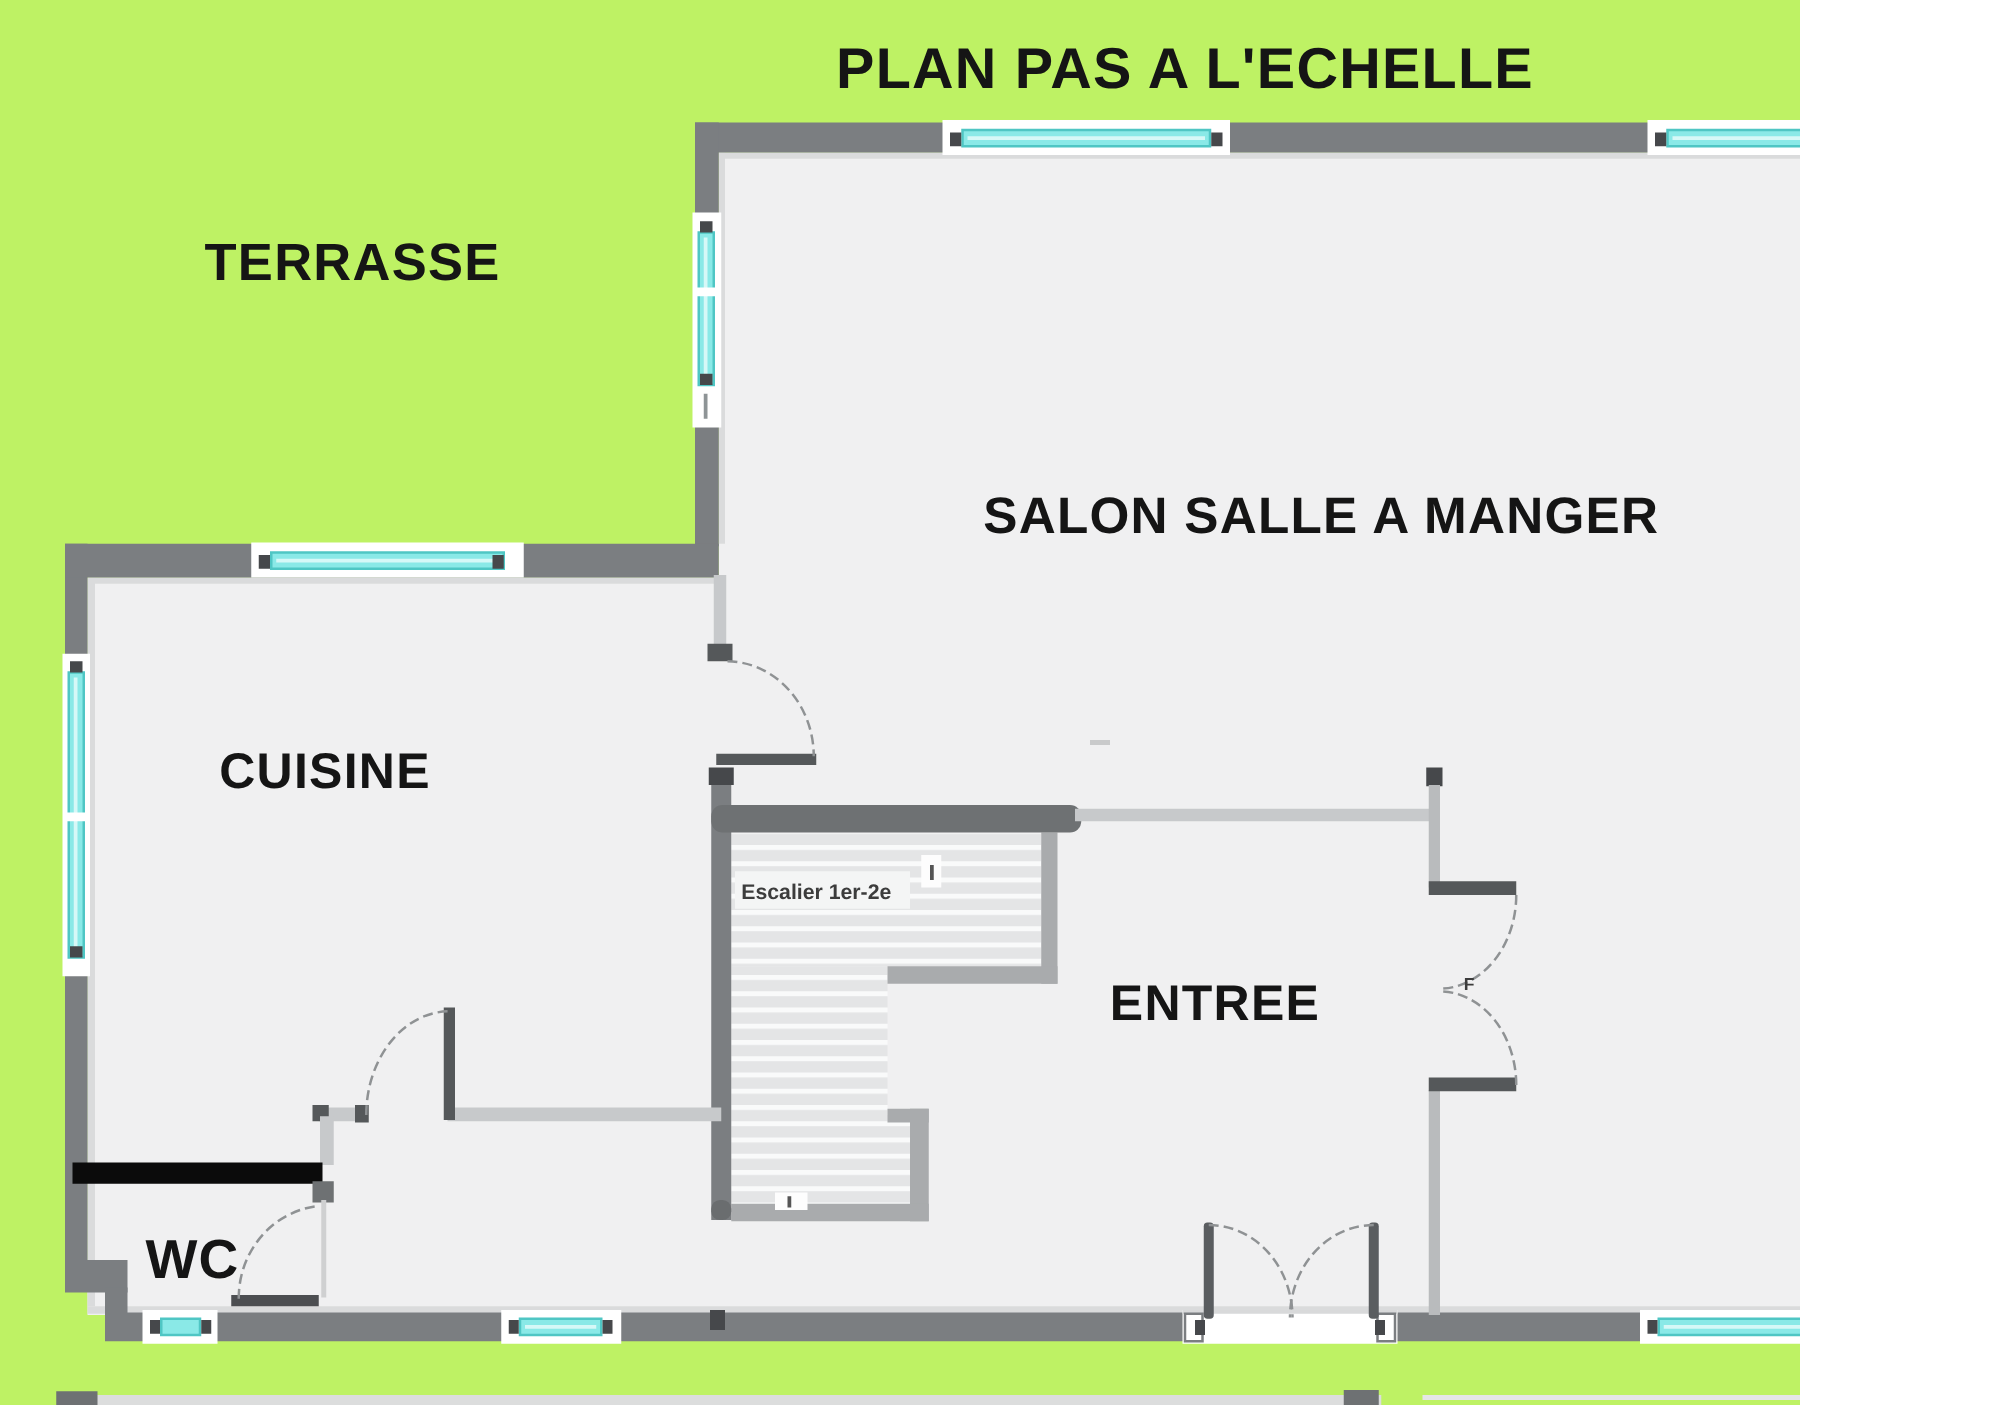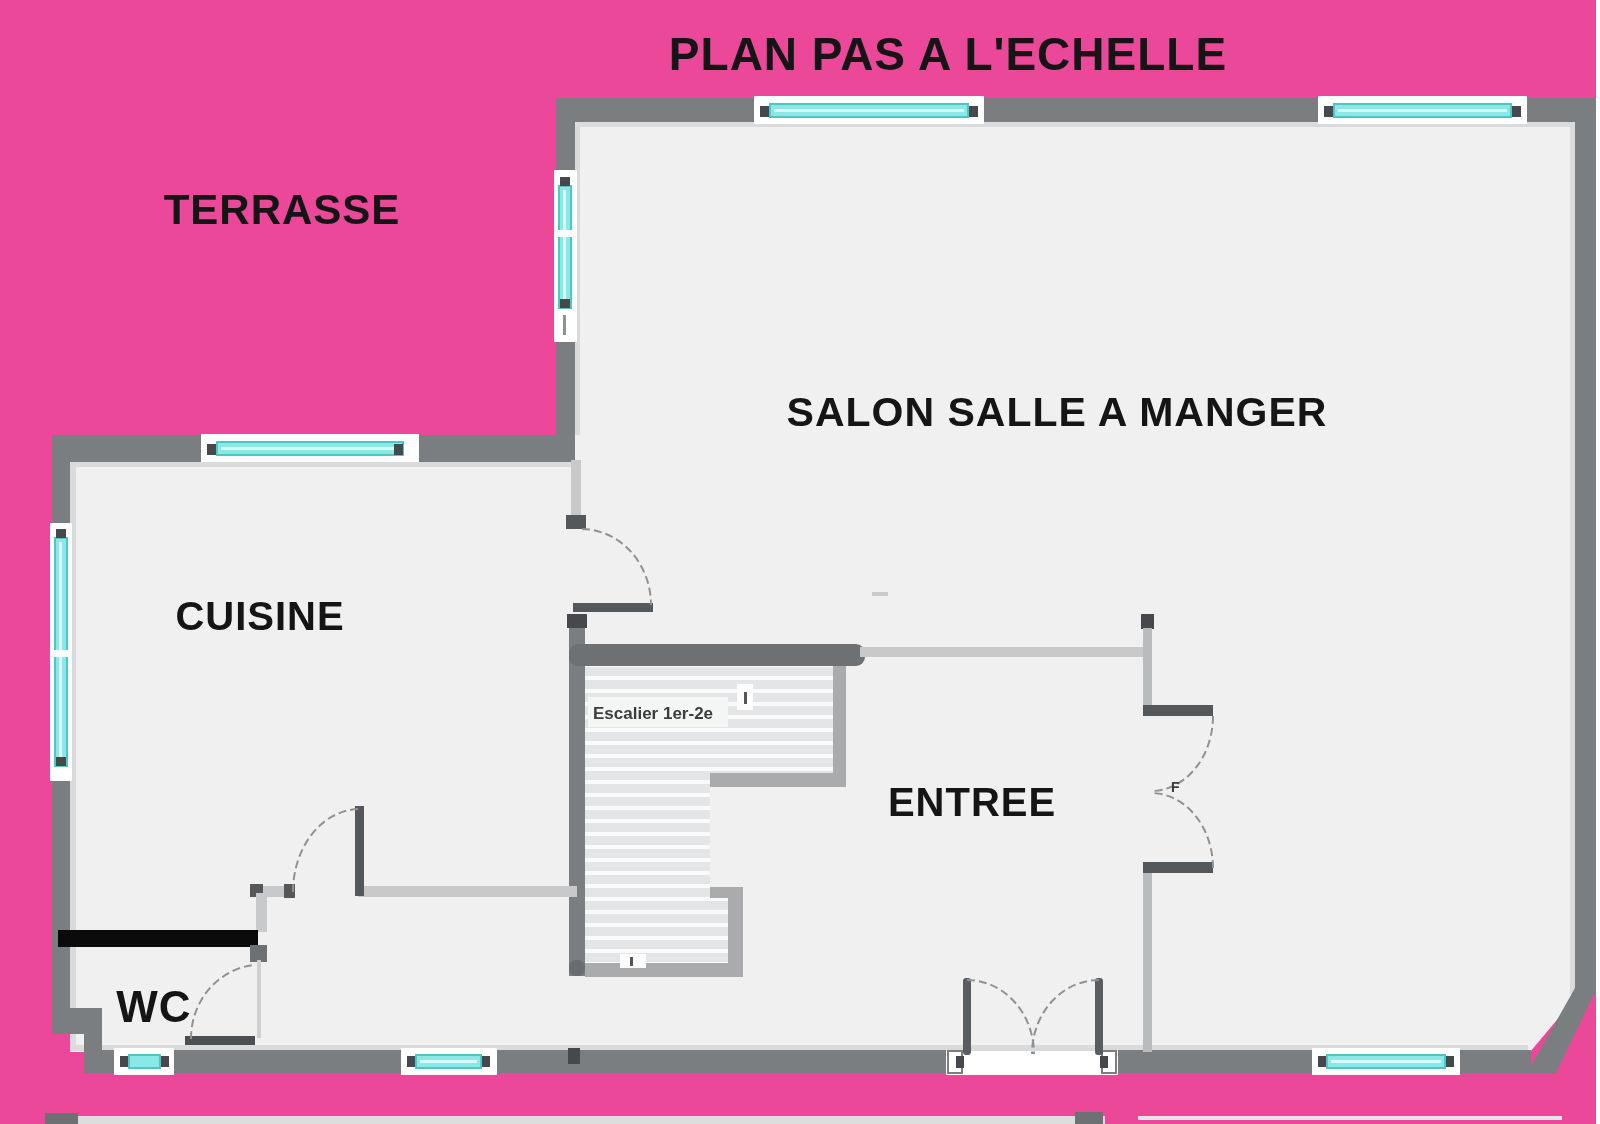--- a/index.html
+++ b/index.html
@@ -1,16 +1,16 @@
 <!DOCTYPE html>
 <html><head>
 <meta charset="utf-8">
 <style>
   html,body{margin:0;padding:0;background:#ffffff;}
-  .stage{position:relative;width:1596px;height:1124px;background:#ec4899;overflow:hidden;
+  .stage{position:relative;width:1440px;height:1124px;background:#bef264;overflow:hidden;
          font-family:"Liberation Sans", sans-serif;}
   svg{display:block;}
   .room-label{font-family:"Liberation Sans", sans-serif;font-weight:bold;fill:#151515;letter-spacing:1px;}
   .small-label{font-family:"Liberation Sans", sans-serif;fill:#3c3c3c;}
   .arc{fill:none;stroke:#8f9294;stroke-width:2;stroke-dasharray:8 4;}
   .glass{fill:#8ae9e7;stroke:#4fc6c4;stroke-width:2;}
 </style>
 </head>
 <body>
 

